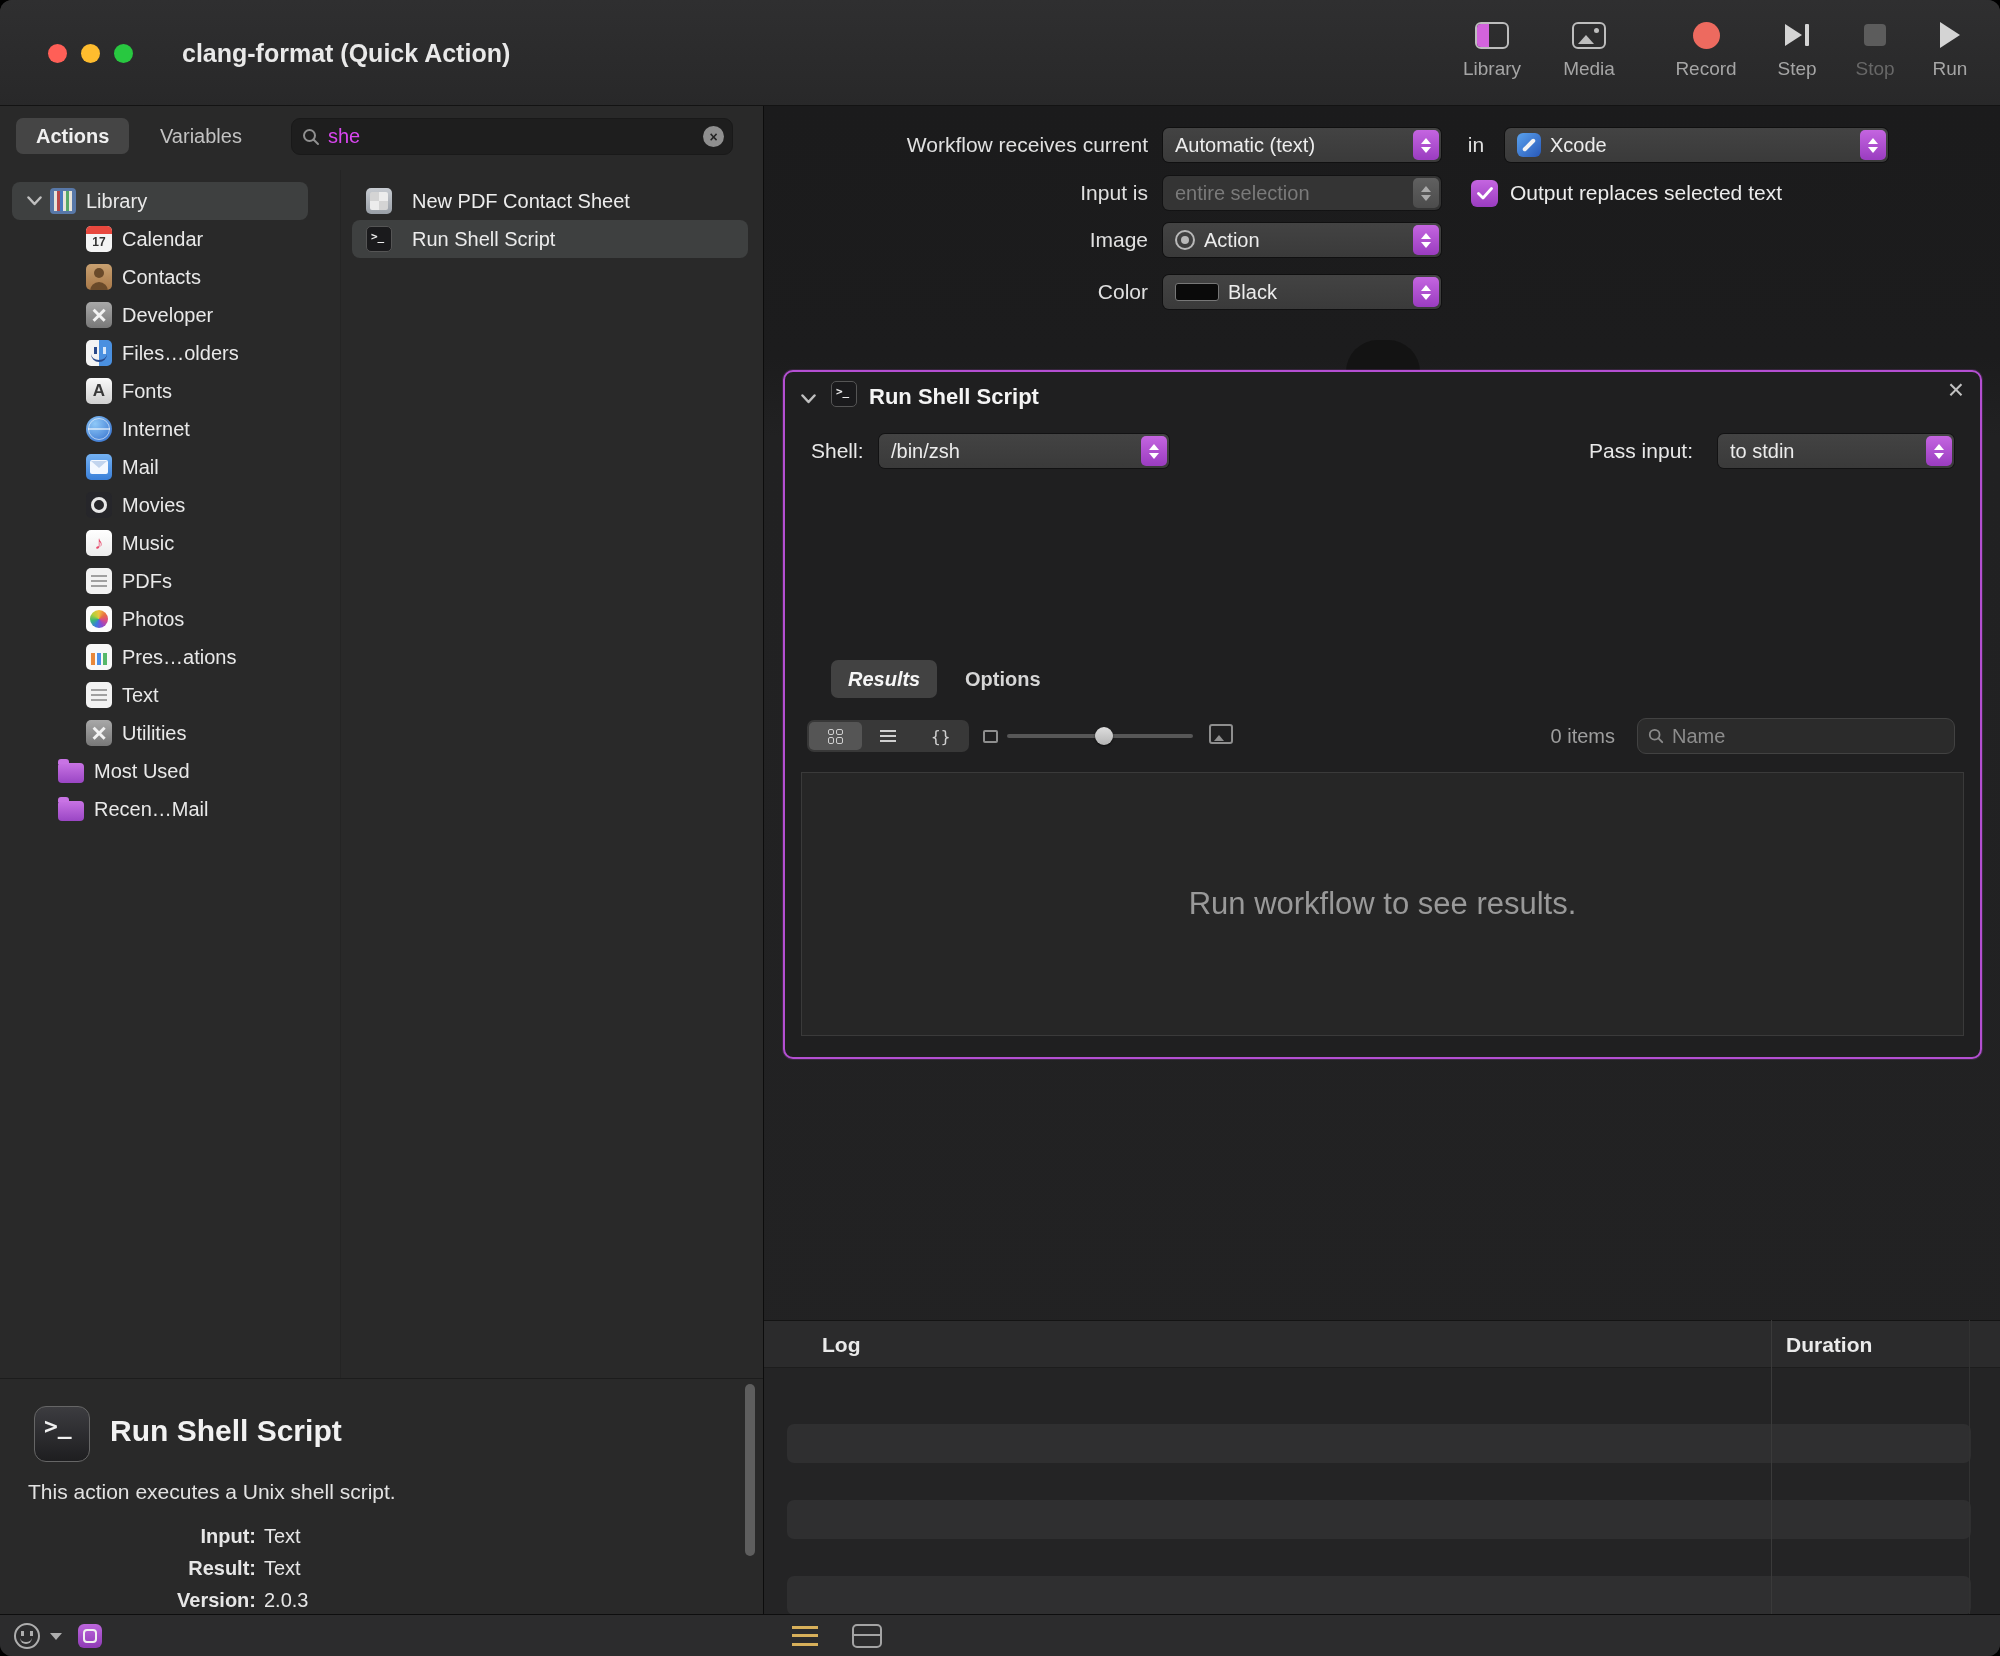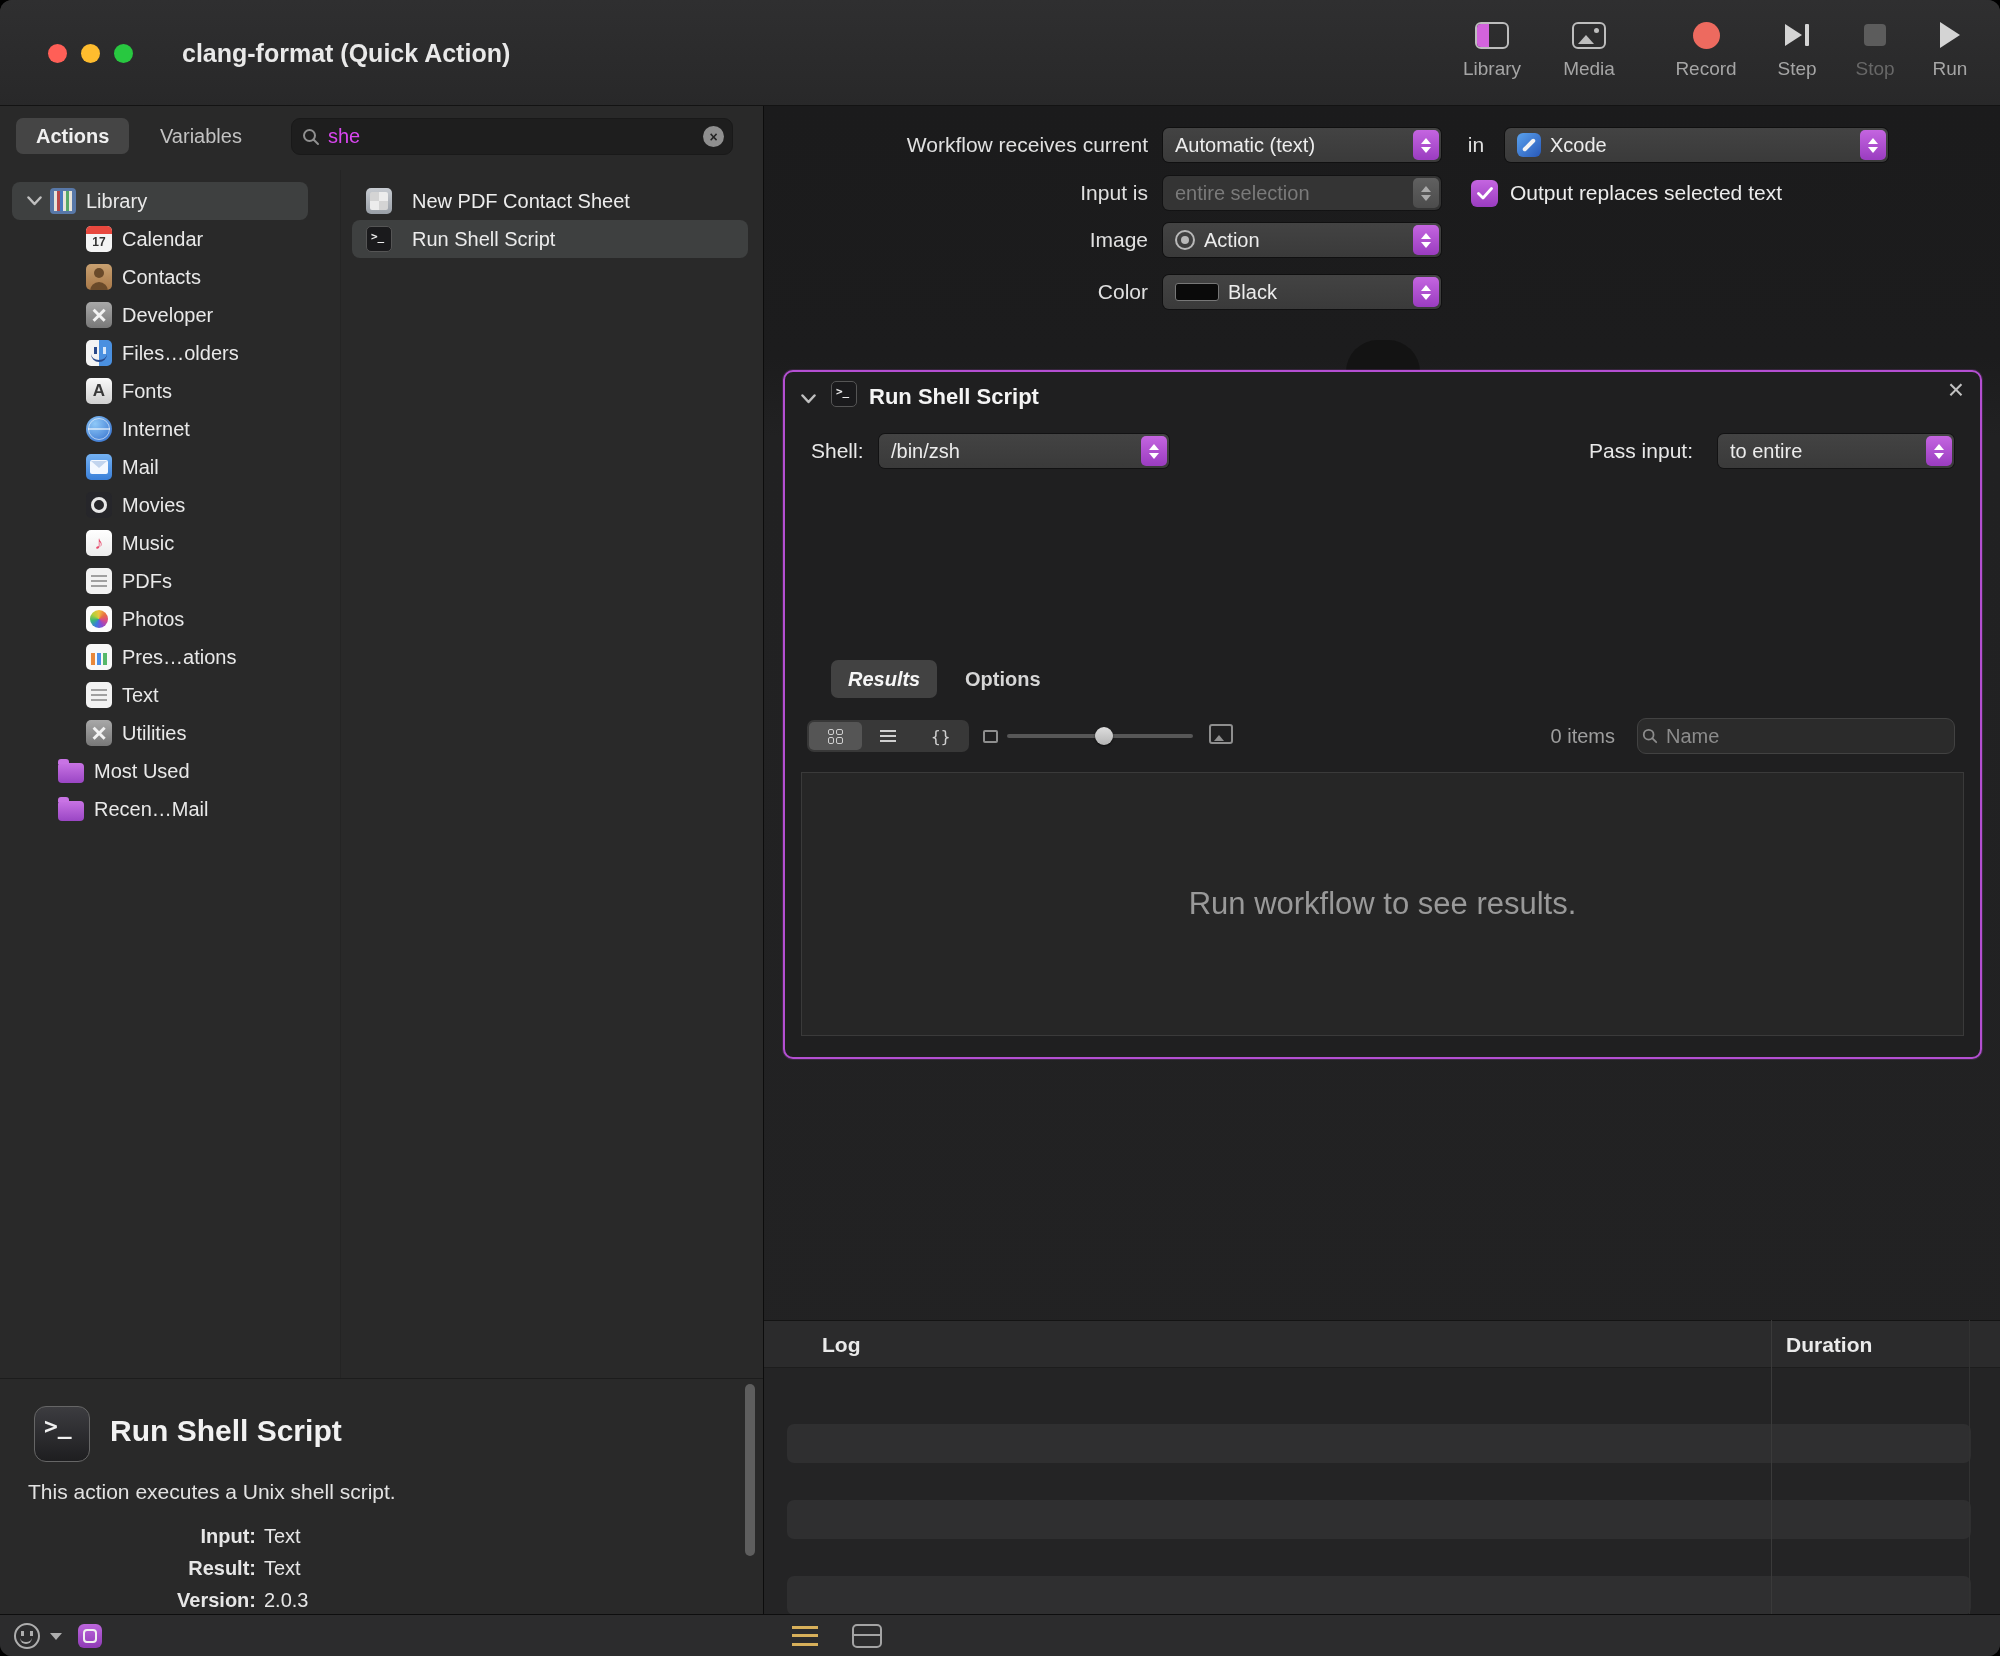--- a/index.html
+++ b/index.html
@@ -180,21 +180,21 @@
   .slider { position:absolute; left:222px; top:348px; width:186px; height:32px; }
   .slider .track { position:absolute; left:0; right:0; top:14px; height:4px; background:#575757; border-radius:2px; }
   .slider .thumb { position:absolute; left:calc(52% - 9px); top:7px; width:18px; height:18px; border-radius:50%;
     background:linear-gradient(#dedede,#b4b4b4); box-shadow:0 1px 2px rgba(0,0,0,.6); }
   .glyph-lg { position:absolute; left:424px; top:352px; width:24px; height:20px; border:2px solid #8e8e8e; border-radius:3px; }
   .glyph-lg::before { content:""; position:absolute; left:3px; bottom:1px; border-left:5px solid transparent;
     border-right:5px solid transparent; border-bottom:6px solid #8e8e8e; }
   .items-count { position:absolute; left:620px; top:348px; width:210px; height:32px; display:flex; align-items:center;
     justify-content:flex-end; font-size:20px; color:#9e9e9e; }
   .card-search { position:absolute; left:852px; top:346px; width:318px; height:36px; background:#2b2b2b;
-    border:1px solid #424242; border-radius:9px; display:flex; align-items:center; gap:8px; padding:0 4px; }
+    border:1px solid #424242; border-radius:9px; display:flex; align-items:center; gap:8px; padding:0 10px; }
   .card-search input { flex:1; background:transparent; border:none; outline:none; font-size:20px; color:#e8e8e8;
     font-family:inherit; min-width:0; }
   input::placeholder { color:#8c8c8c; }
   .results-box { position:absolute; left:16px; top:400px; width:1163px; height:264px; background:#262626;
     border:1px solid #3a3a3a; display:flex; align-items:center; justify-content:center; }
   .empty-msg { font-size:31px; color:#999; }
 
   .log-section { position:absolute; left:0; top:1214px; width:1236px; height:294px; background:#242425; }
   .log-header { position:absolute; left:0; right:0; top:0; height:48px; background:#2b2b2c;
     border-top:1px solid #141414; border-bottom:1px solid #1d1d1d; }
@@ -462,21 +462,21 @@
       <div class="lab-shell">Shell:</div>
       <div class="popup" style="left:94px; top:62px; width:290px;">
         <span class="ptext">/bin/zsh</span>
         <span class="cap">
             <span class="up"></span>
             <span class="dn"></span>
           </span>
       </div>
       <div class="lab-pass">Pass input:</div>
       <div class="popup" style="left:933px; top:62px; width:236px;">
-        <span class="ptext">to entire</span>
+        <span class="ptext">to stdin</span>
         <span class="cap">
             <span class="up"></span>
             <span class="dn"></span>
           </span>
       </div>
 
 
       <div class="tab-results">
         <span>Results</span>
       </div>

